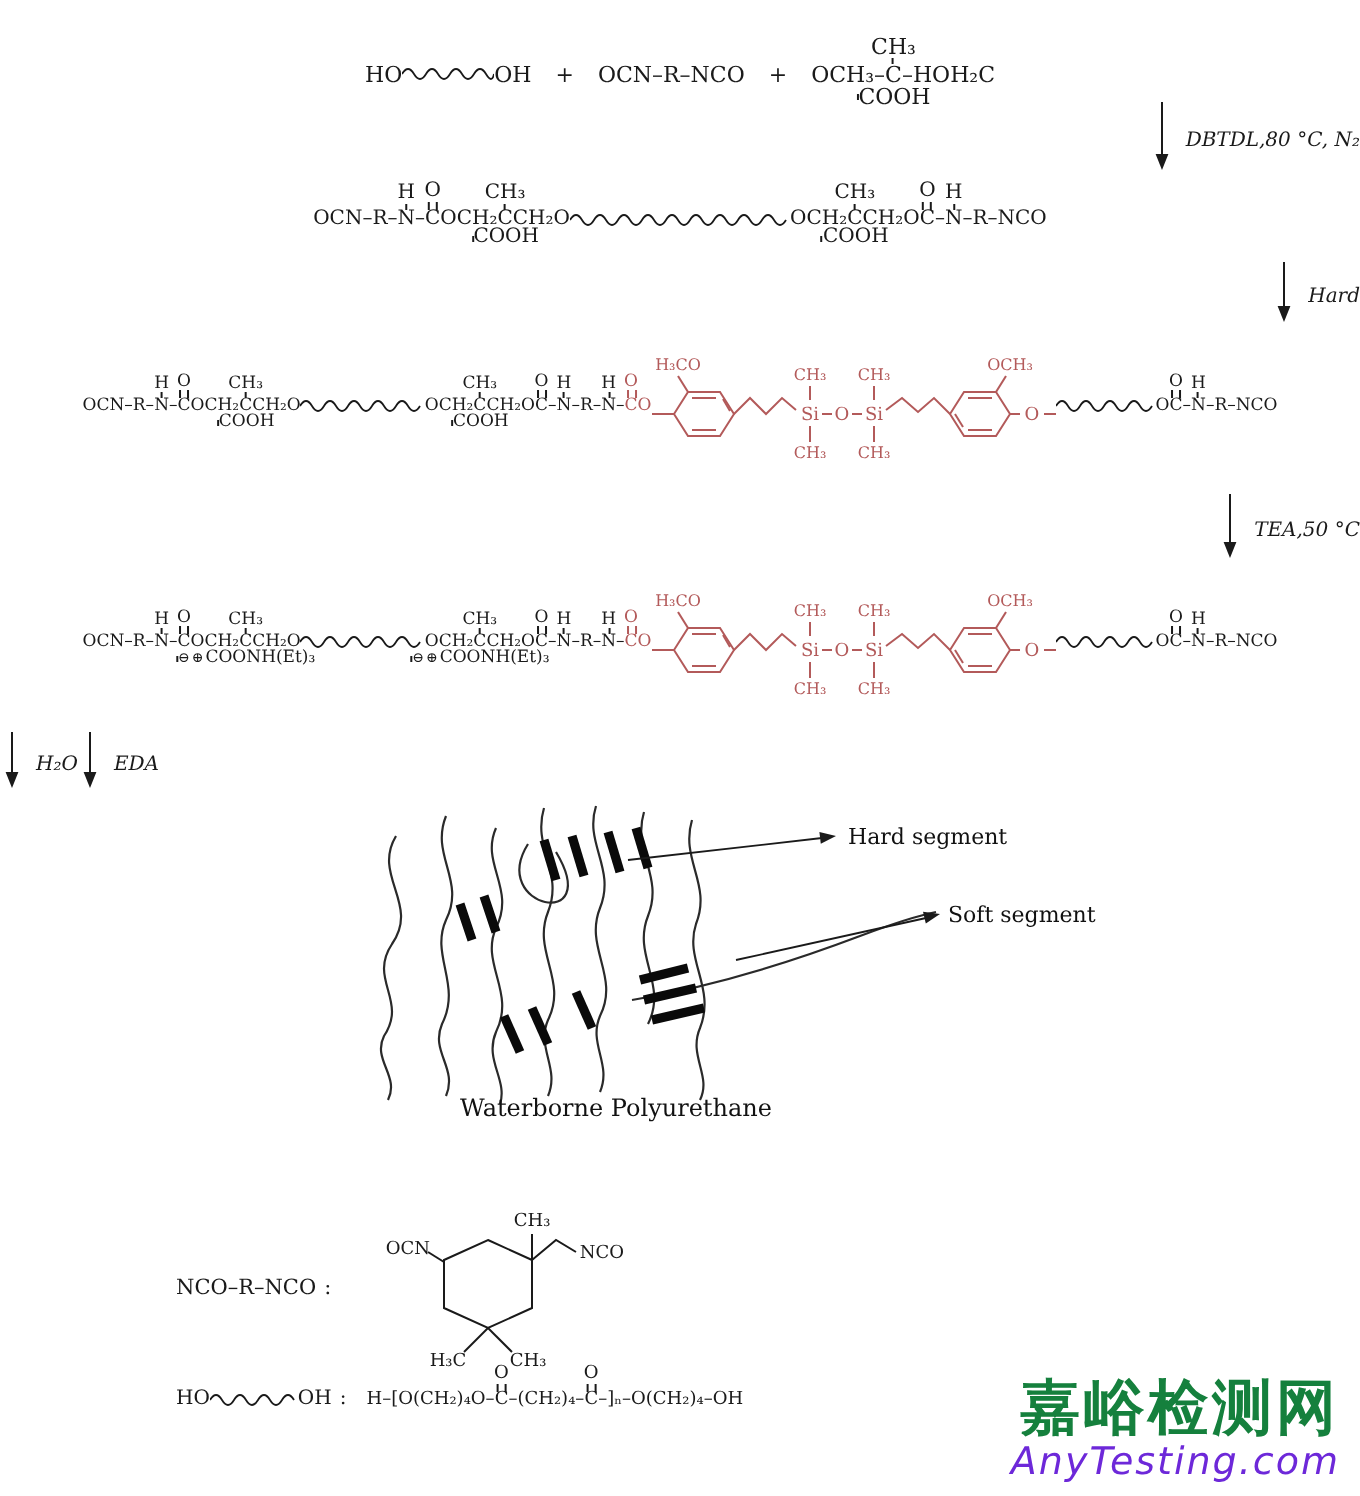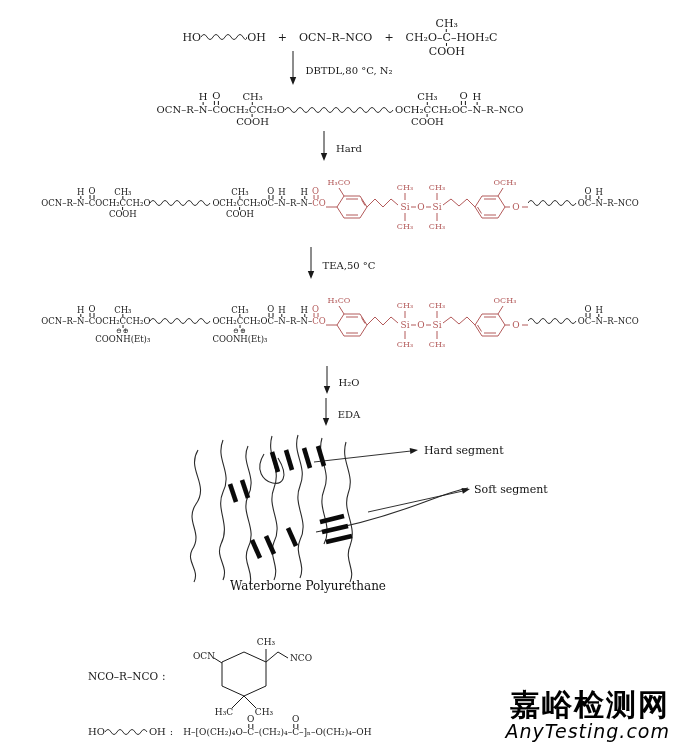--- a/index.html
+++ b/index.html
@@ -3,67 +3,67 @@
 <meta charset="utf-8">
 <style>
   html,body{margin:0;padding:0;}
   body{width:680px;height:748px;background:#fff;position:relative;overflow:hidden;
        font-family:"DejaVu Serif","DejaVu Sans",serif;color:#1a1a1a;}
   .frow{display:flex;justify-content:center;align-items:center;white-space:nowrap;}
   .vc{position:relative;display:inline-block;text-align:center;}
   .vc .up{position:absolute;bottom:calc(100% - 1px);left:50%;transform:translateX(-50%);
           display:flex;flex-direction:column;align-items:center;line-height:1;}
   .vc .dn{position:absolute;top:calc(100% - 1px);left:50%;transform:translateX(-50%);
-          display:flex;flex-direction:column;align-items:center;line-height:1;}
+          display:flex;flex-direction:row;align-items:center;line-height:1;}
   i.bv{display:block;width:1px;height:3px;background:currentColor;}
   i.bd{display:block;width:3px;height:4px;border-left:1px solid currentColor;border-right:1px solid currentColor;}
   .chg{font-size:7px;line-height:1;margin:0 0 0 0;letter-spacing:1px;}
   .red{color:#b35a5a;}
   .wav path{stroke:#1a1a1a;fill:none;stroke-width:0.9;}
-  .arrow-row{display:flex;justify-content:center;align-items:center;gap:6px;}
+  .arrow-row{display:flex;justify-content:flex-end;align-items:center;gap:6px;font-style:italic;}
   .alabel{font-size:10px;}
   .dar svg line{stroke:#1a1a1a;stroke-width:1;}
   .dar svg polygon{fill:#1a1a1a;}
   #row1{font-size:11px;padding-top:22px;height:30px;}
   #row2{font-size:10px;padding-top:16px;padding-bottom:17px;}
   #row3,#row4{font-size:8.5px;padding-top:10px;padding-bottom:16px;}
   #arrow1{height:36px;} #arrow2{height:32px;} #arrow3{height:34px;}
-  #arrow4{display:flex;flex-direction:column;align-items:center;}
+  #arrow4{display:flex;flex-direction:row;align-items:center;}
   .eusisvg text{fill:#b35a5a;font-family:"DejaVu Serif","DejaVu Sans",serif;}
   .eusisvg line,.eusisvg polyline,.eusisvg polygon{stroke:#b35a5a;fill:none;stroke-width:1;}
   #network{margin-left:85px;margin-top:4px;text-align:center;}
   #network svg text{fill:#111;font-family:"DejaVu Serif","DejaVu Sans",serif;}
   .sq{stroke:#2a2a2a;stroke-width:1.1;fill:none;}
   .bar{stroke:#0a0a0a;stroke-width:4.6;}
   .thin{stroke:#1a1a1a;stroke-width:0.9;}
   #legend{margin-top:34px;margin-left:88px;}
   .legrow{display:flex;align-items:center;white-space:nowrap;font-size:10.5px;}
   #legend2{margin-top:6px;font-size:10px;}
   .polyf{font-size:9px;margin-left:6px;}
   .ipdisvg text{fill:#1a1a1a;font-family:"DejaVu Serif","DejaVu Sans",serif;}
   .ipdisvg polygon,.ipdisvg line,.ipdisvg polyline{stroke:#1a1a1a;fill:none;stroke-width:1;}
   #watermark{position:absolute;right:10px;bottom:6px;text-align:right;line-height:1.1;}
-  .wm-cn{font-size:30px;font-weight:bold;color:#000000;letter-spacing:2px;
+  .wm-cn{font-size:30px;font-weight:bold;color:#15803d;letter-spacing:2px;
          font-family:"DejaVu Sans",sans-serif;margin-top:13px;}
-  .wm-en{font-size:19px;font-style:italic;color:#000000;font-family:"DejaVu Sans",sans-serif;
+  .wm-en{font-size:19px;font-style:italic;color:#6d28d9;font-family:"DejaVu Sans",sans-serif;
          letter-spacing:1px;}
 </style>
 </head>
 <body>
 
 <div id="row1" class="frow">
   <span>HO</span>
   <svg class="wav" width="46" height="8" viewBox="0 0 46 8">
     <path d="M0,4 Q3,-1 6,4 T12,4 T18,4 T24,4 T30,4 T36,4 T42,4 T46,4"></path>
     </svg>
   <span>OH</span>
   <span style="margin:0 12px;">+</span>
   <span>OCN–R–NCO</span>
   <span style="margin:0 12px;">+</span>
-  <span>CH₂O–</span>
+  <span>OCH₃–</span>
   <span class="vc">
     <span class="up">
         <span>CH₃</span>
         <i class="bv"></i>
       </span>
     <span>C</span>
     <span class="dn">
         <i class="bv"></i>
         <span>COOH</span>
       </span>

